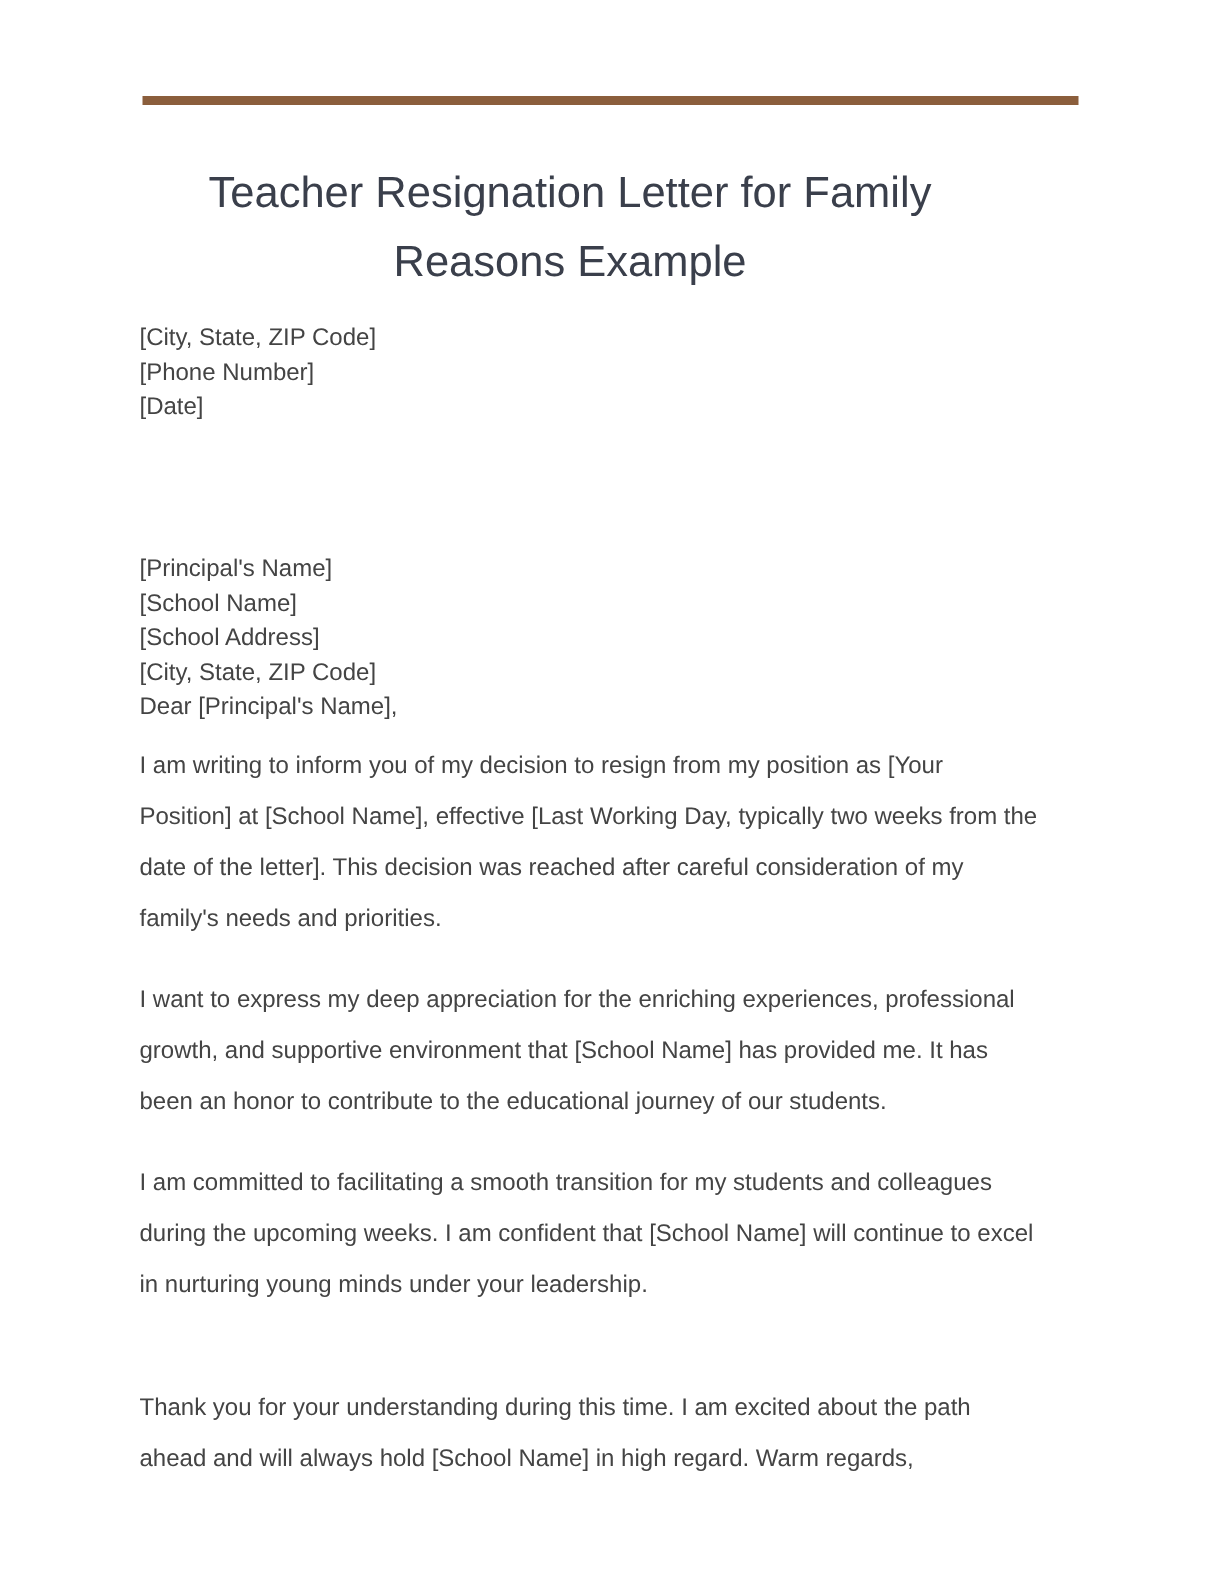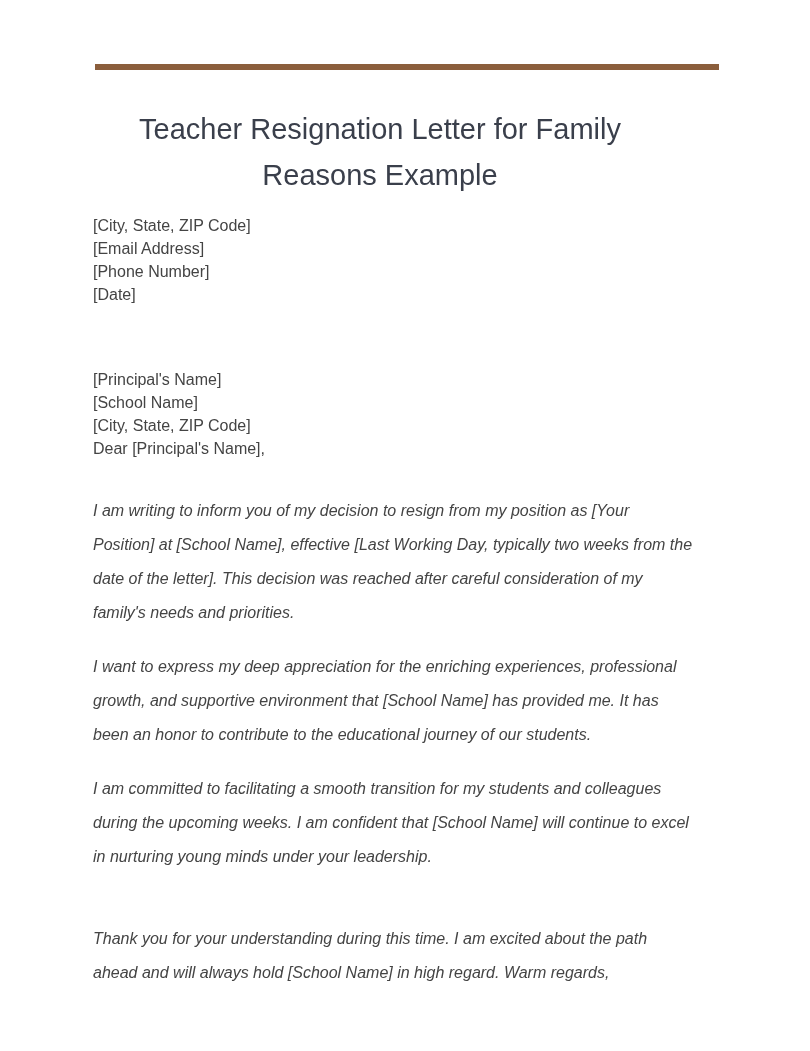--- a/index.html
+++ b/index.html
@@ -46,44 +46,43 @@
     .sender { top: 214px; }
     .recipient { top: 368px; }
     .para {
       position: absolute;
       left: 93px;
       width: 600px;
       margin: 0;
       font-size: 16px;
       line-height: 34px;
       color: #444444;
-      font-style: italic;
     }
     .p1 { top: 494px; }
     .p2 { top: 650px; }
     .p3 { top: 772px; }
     .p4 { top: 922px; }
   </style>
 </head>
 <body>
 
 <div class="top-rule"></div>
 
 <h1 class="title">Teacher Resignation Letter for Family Reasons Example</h1>
 
 <div class="block sender">
   <div>[City, State, ZIP Code]</div>
-  <div>[Email Address]</div>
   <div>[Phone Number]</div>
   <div>[Date]</div>
 </div>
 
 <div class="block recipient">
   <div>[Principal's Name]</div>
   <div>[School Name]</div>
+  <div>[School Address]</div>
   <div>[City, State, ZIP Code]</div>
   <div>Dear [Principal's Name],</div>
 </div>
 
 <p class="para p1">I am writing to inform you of my decision to resign from my position as [Your Position] at [School Name], effective [Last Working Day, typically two weeks from the date of the letter]. This decision was reached after careful consideration of my family's needs and priorities.</p>
 <p class="para p2">I want to express my deep appreciation for the enriching experiences, professional growth, and supportive environment that [School Name] has provided me. It has been an honor to contribute to the educational journey of our students.</p>
 <p class="para p3">I am committed to facilitating a smooth transition for my students and colleagues during the upcoming weeks. I am confident that [School Name] will continue to excel in nurturing young minds under your leadership.</p>
 <p class="para p4">Thank you for your understanding during this time. I am excited about the path ahead and will always hold [School Name] in high regard. Warm regards,</p>
 
 </body></html>

